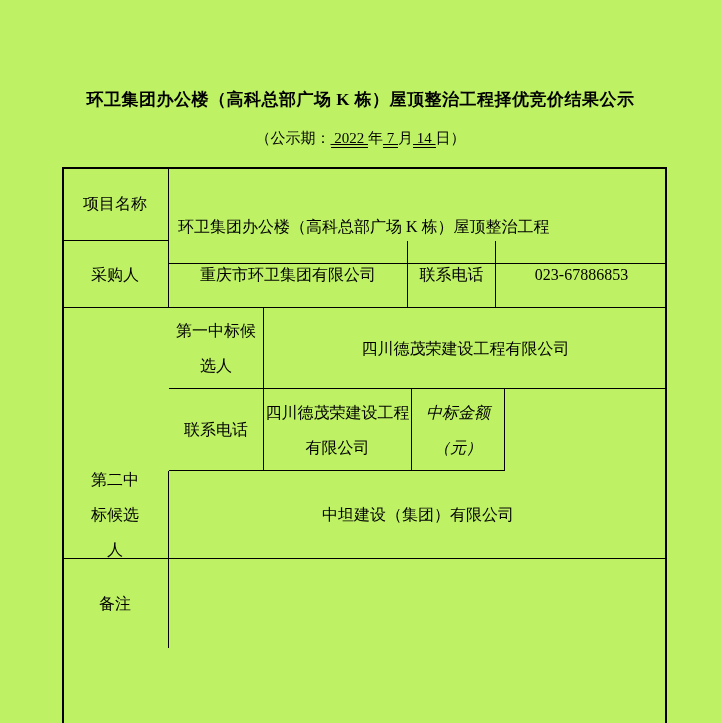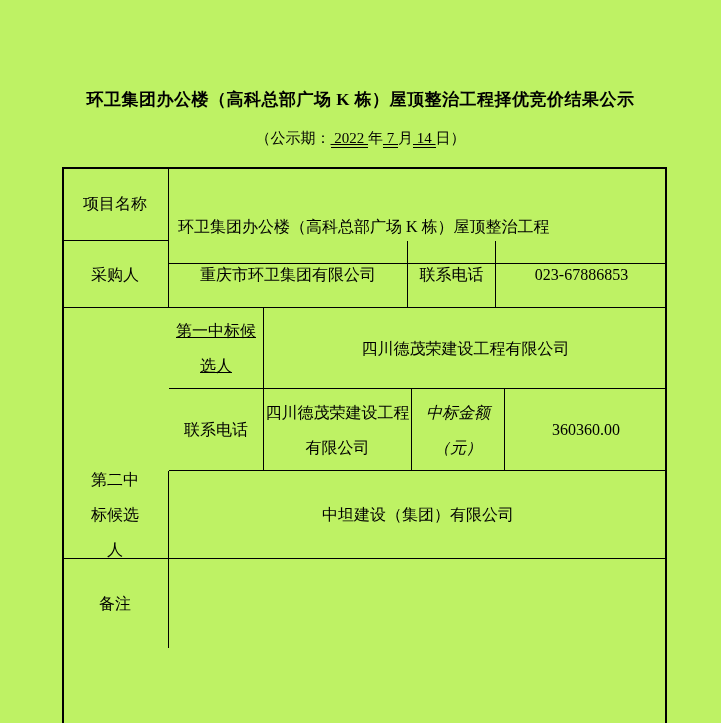--- a/index.html
+++ b/index.html
@@ -32,21 +32,21 @@
   .c-pn-value { left:107px; top:0; width:498px; height:74px;
                 justify-content:flex-start; text-align:center; padding-left:9px;margin-top:23px; }
   
   .c-buyer-label { left:0; top:74px; width:107px; height:67px; }
   .c-buyer-value { left:107px; top:74px; width:239px; height:67px; }
   .c-phone-label { left:346px; top:74px; width:88px; height:67px; }
   .c-phone-value { left:434px; top:74px; width:171px; height:67px; }
   
   .c-cand-label  { left:0; top:141px; width:107px; height:163px;
                    align-items:flex-end; padding:0 12px 8px 12px; }
-  .c-first-label { left:107px; top:141px; width:95px; height:81px; padding:0 6px;text-decoration:underline; }
+  .c-first-label { left:107px; top:141px; width:95px; height:81px; padding:0 6px; }
   .c-first-value { left:202px; top:141px; width:403px; height:81px; }
   .c-winner-label { left:107px; top:222px; width:95px; height:82px; }
   .c-winner-value { left:202px; top:222px; width:148px; height:82px; padding:0; }
   .c-amount-label { left:350px; top:222px; width:93px; height:82px; padding:0 12px;font-style:italic; }
   .c-amount-value { left:443px; top:222px; width:162px; height:82px; }
   
   .c-second-label { left:0; top:304px; width:107px; height:88px; padding:0 28px; }
   .c-second-value { left:107px; top:304px; width:498px; height:88px; }
   
   .c-remarks-label { left:0; top:392px; width:107px; height:89px; }
@@ -69,21 +69,20 @@
     <div class="cell br bb c-buyer-label">采购人</div>
     <div class="cell br bb c-buyer-value">重庆市环卫集团有限公司</div>
     <div class="cell br bb c-phone-label">联系电话</div>
     <div class="cell bb c-phone-value">023-67886853</div>
 
     <div class="cell br bb c-first-label">第一中标候选人</div>
     <div class="cell bb c-first-value">四川德茂荣建设工程有限公司</div>
     <div class="cell br bb c-winner-label">联系电话</div>
     <div class="cell br bb c-winner-value">四川德茂荣建设工程有限公司</div>
     <div class="cell br bb c-amount-label">中标金额（元）</div>
-    <div class="cell bb c-amount-value">360360.00</div>
 
     <div class="cell br bb c-second-label">第二中标候选人</div>
     <div class="cell bb c-second-value">中坦建设（集团）有限公司</div>
 
     <div class="cell br c-remarks-label">备注</div>
     <div class="cell c-remarks-value"></div>
 
     <div class="tbl-border"></div>
   </div>
 

